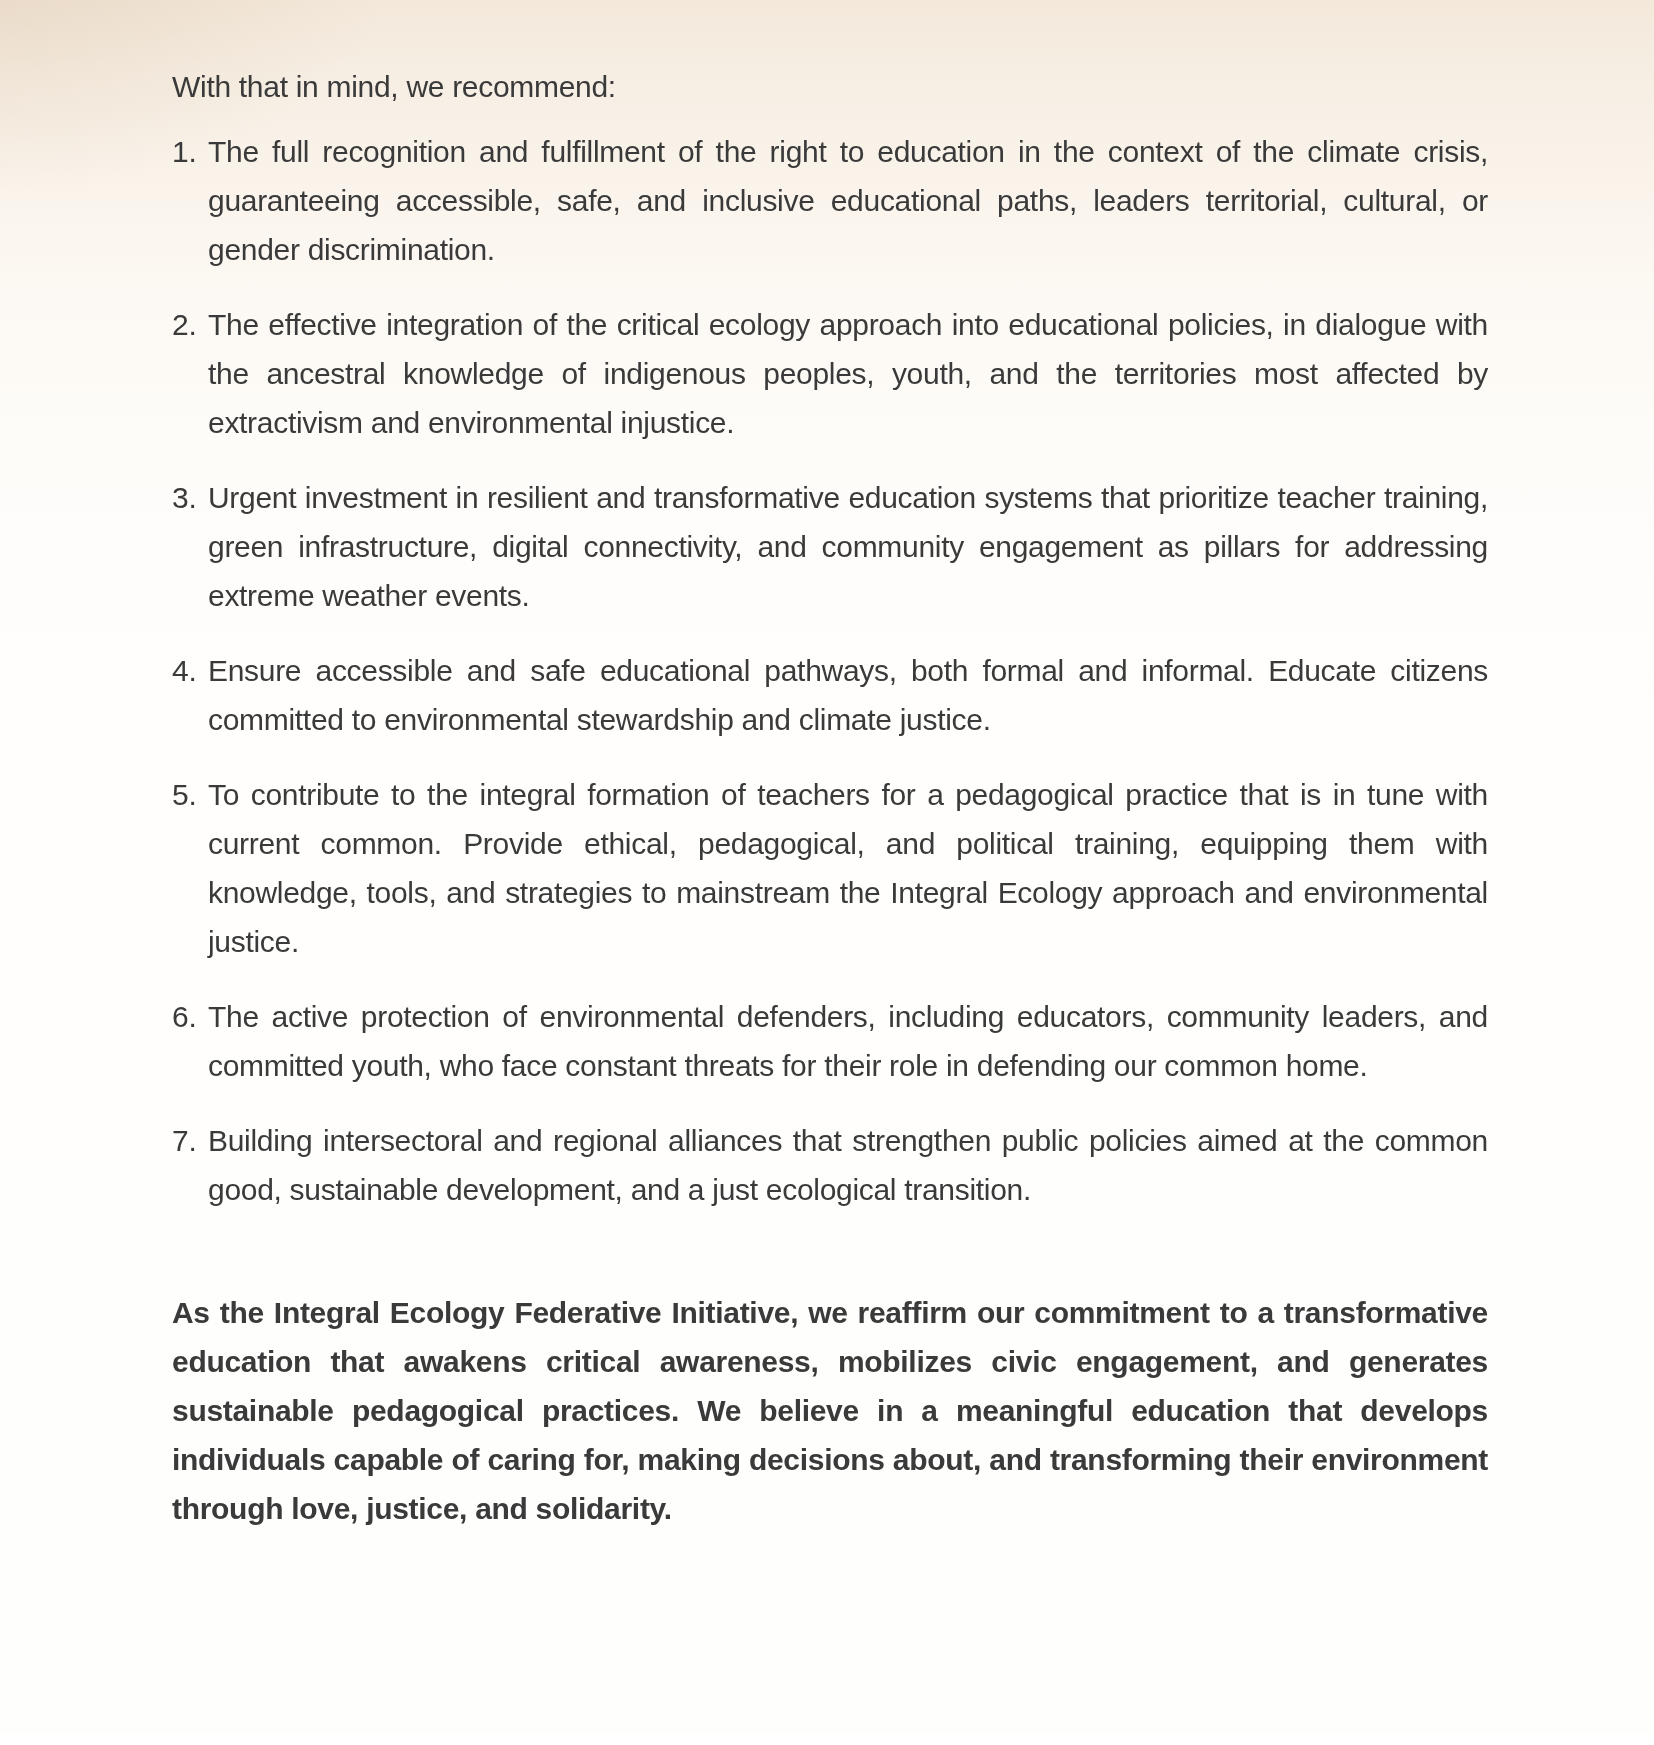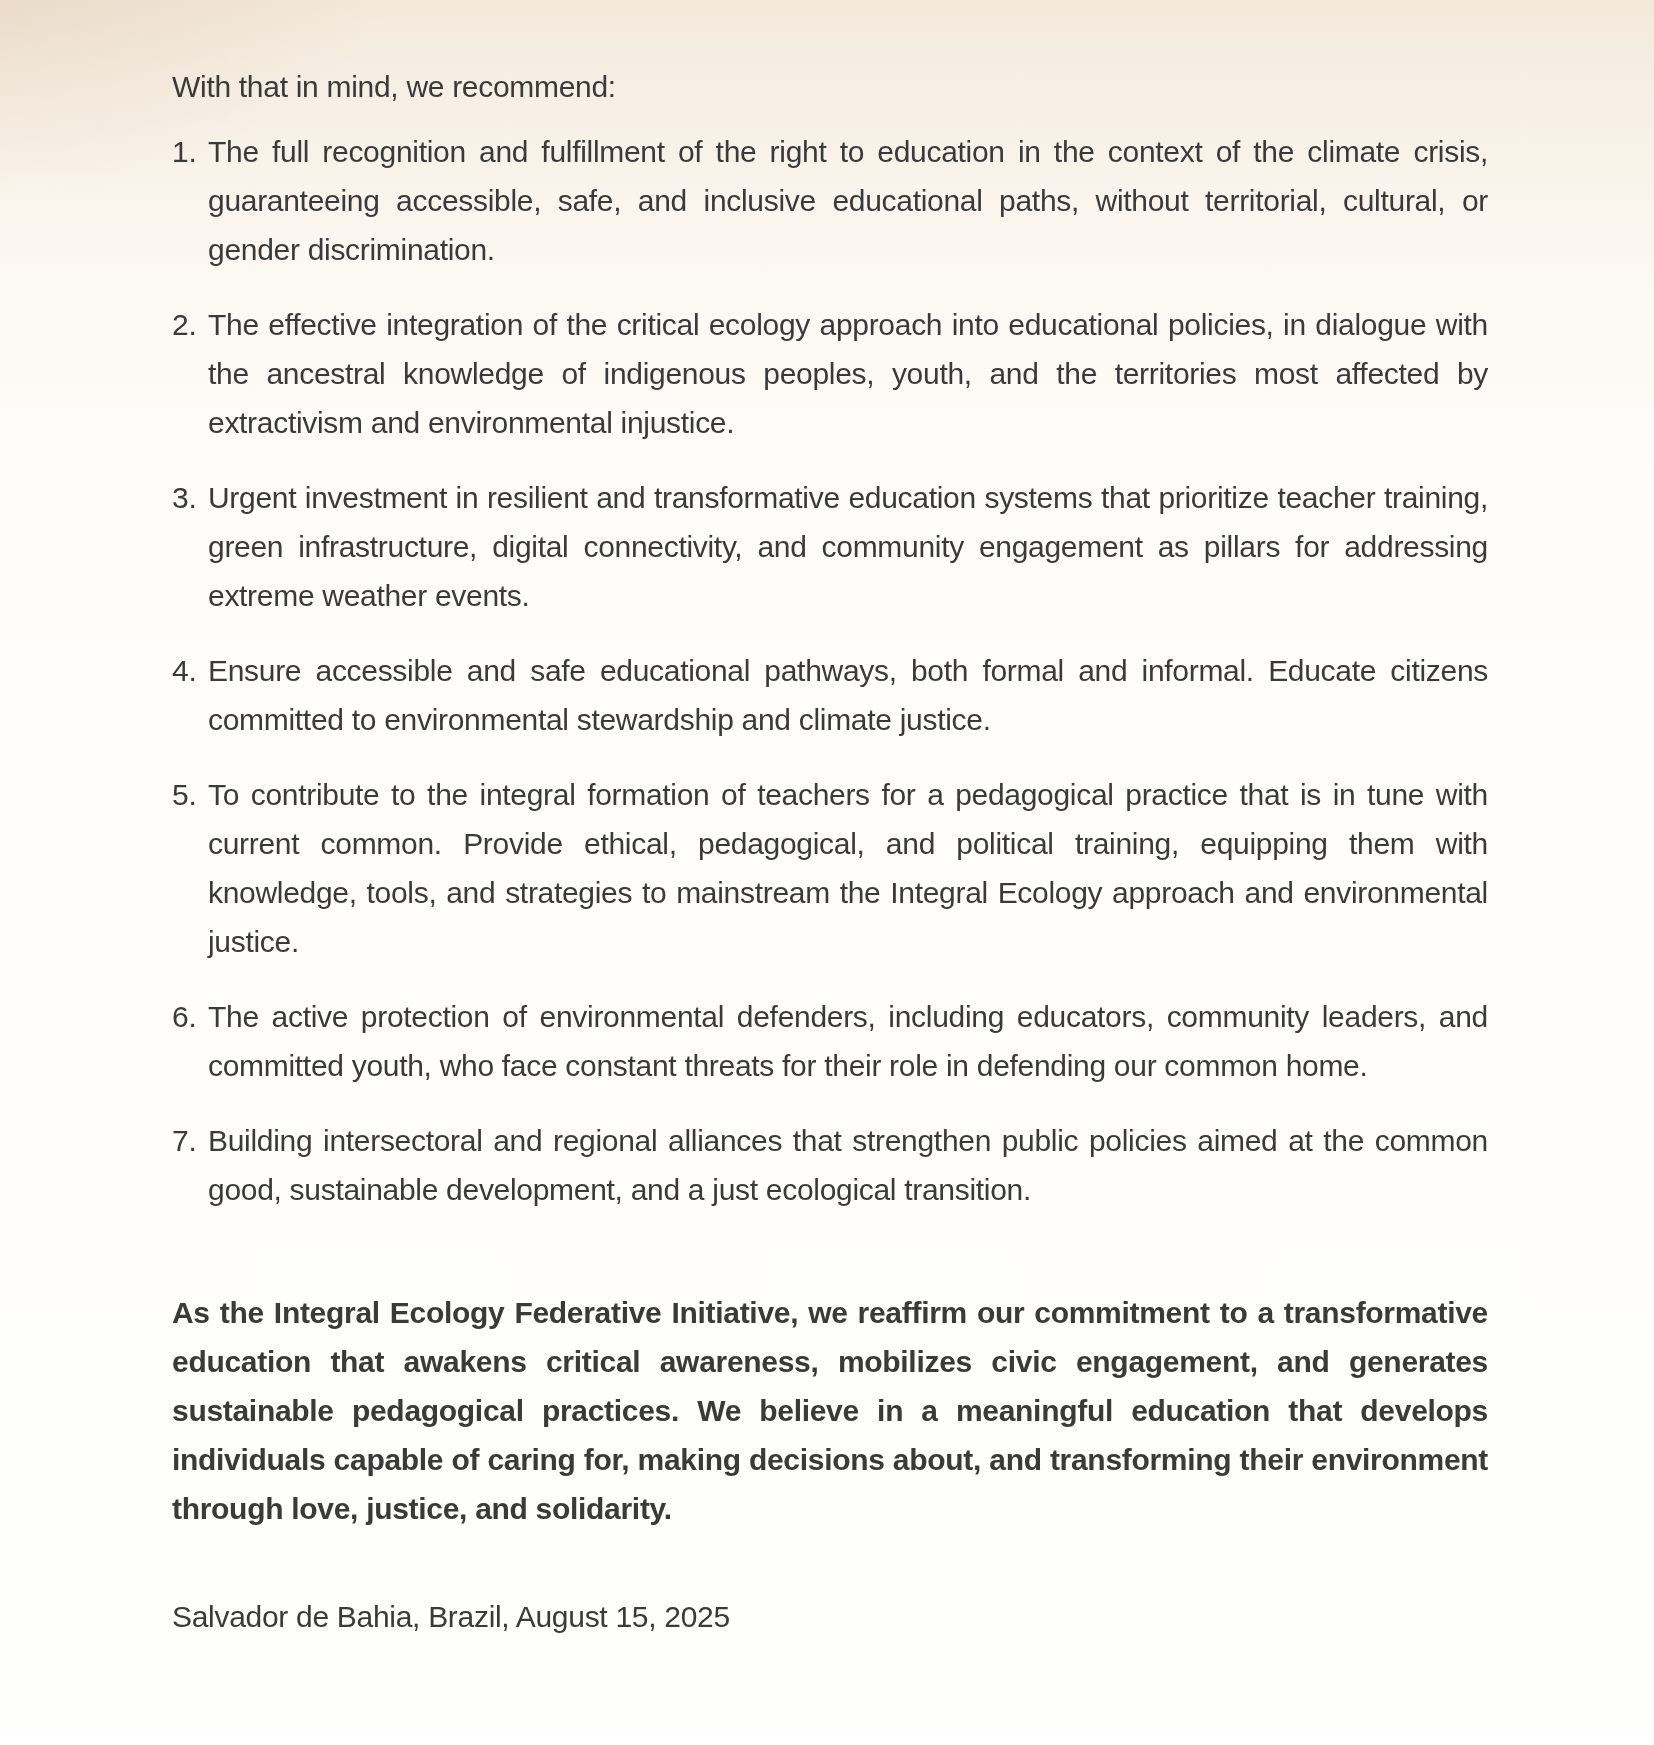--- a/index.html
+++ b/index.html
@@ -62,21 +62,21 @@
 <body>
 
 <div class="page">
   <div class="content">
 
     <p class="intro">With that in mind, we recommend:</p>
 
     <ol class="rec-list">
       <li class="rec">
         <span class="rec-number">1.</span>
-        <span class="rec-text">The full recognition and fulfillment of the right to education in the context of the climate crisis, guaranteeing accessible, safe, and inclusive educational paths, without territorial, cultural, or gender discrimination.</span>
+        <span class="rec-text">The full recognition and fulfillment of the right to education in the context of the climate crisis, guaranteeing accessible, safe, and inclusive educational paths, leaders territorial, cultural, or gender discrimination.</span>
       </li>
       <li class="rec">
         <span class="rec-number">2.</span>
         <span class="rec-text">The effective integration of the critical ecology approach into educational policies, in dialogue with the ancestral knowledge of indigenous peoples, youth, and the territories most affected by extractivism and environmental injustice.</span>
       </li>
       <li class="rec">
         <span class="rec-number">3.</span>
         <span class="rec-text">Urgent investment in resilient and transformative education systems that prioritize teacher training, green infrastructure, digital connectivity, and community engagement as pillars for addressing extreme weather events.</span>
       </li>
       <li class="rec">
@@ -92,16 +92,15 @@
         <span class="rec-text">The active protection of environmental defenders, including educators, community leaders, and committed youth, who face constant threats for their role in defending our common home.</span>
       </li>
       <li class="rec">
         <span class="rec-number">7.</span>
         <span class="rec-text">Building intersectoral and regional alliances that strengthen public policies aimed at the common good, sustainable development, and a just ecological transition.</span>
       </li>
     </ol>
 
     <p class="closing">As the Integral Ecology Federative Initiative, we reaffirm our commitment to a transformative education that awakens critical awareness, mobilizes civic engagement, and generates sustainable pedagogical practices. We believe in a meaningful education that develops individuals capable of caring for, making decisions about, and transforming their environment through love, justice, and solidarity.</p>
 
-    <p class="dateline">Salvador de Bahia, Brazil, August 15, 2025</p>
 
   </div>
 </div>
 
 </body></html>

